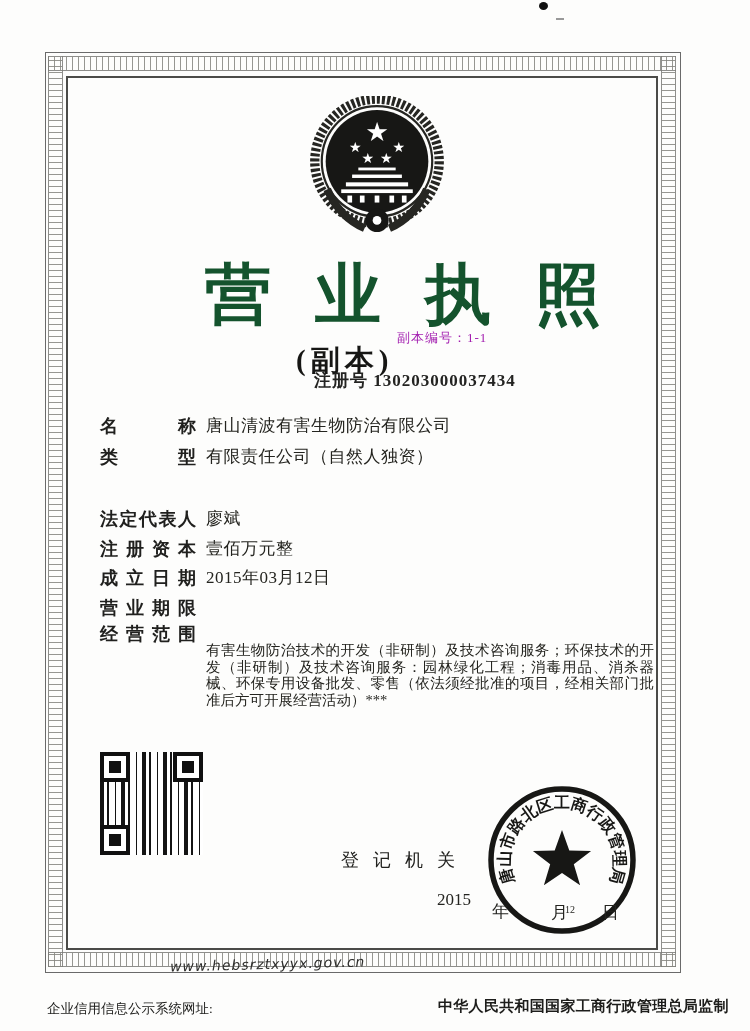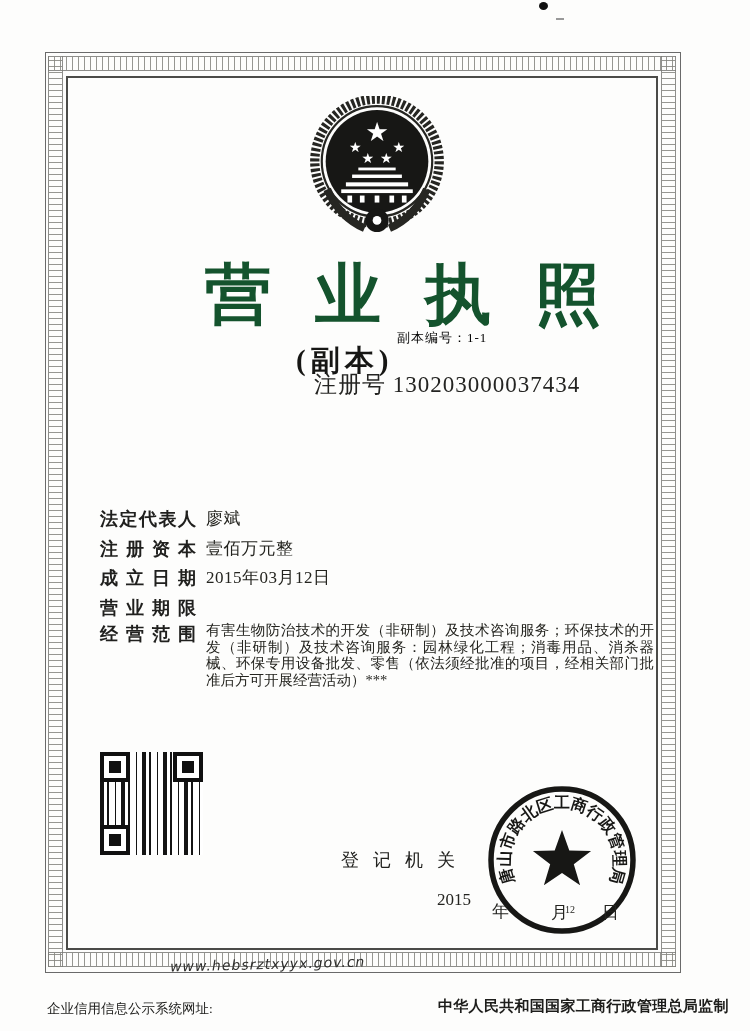--- a/index.html
+++ b/index.html
@@ -37,33 +37,33 @@
   .artifact-dot{left:539px;top:2px;width:9px;height:8px;background:#111;border-radius:50%;}
   .artifact-dash{left:556px;top:18px;width:8px;height:2px;background:#999;}
 
   
   .title{
     left:45px;top:250px;width:716px;text-align:center;
     font-family:"Liberation Sans","DejaVu Sans",sans-serif;
     font-weight:900;font-size:66px;letter-spacing:44px;text-indent:44px;
     color:#14532d;white-space:nowrap;
   }
-  .copy-no{left:397px;top:329px;font-size:13px;color:#000000;letter-spacing:1px;}
+  .copy-no{left:397px;top:329px;font-size:13px;color:#a21caf;letter-spacing:1px;}
   .copy-label{left:296px;top:341px;font-size:29px;font-weight:bold;letter-spacing:5px;color:#161614;text-align:center;}
-  .reg-no{left:314px;top:369px;font-size:23px;letter-spacing:1px;color:#242422;}
+  .reg-no{left:314px;top:369px;font-size:17px;letter-spacing:1px;color:#242422;font-weight:bold;}
 
   
   .row{position:absolute;left:100px;width:560px;display:flex;align-items:flex-start;}
   .flabel{
     display:inline-block;width:96px;flex:0 0 96px;
     font-weight:bold;font-size:18px;color:#20201e;
     text-align:justify;text-align-last:justify;text-justify:inter-character;
   }
   .fvalue{margin-left:10px;font-size:17px;color:#24241f;letter-spacing:0.5px;}
-  .fvalue.scope{font-size:14.5px;line-height:16.5px;width:448px;letter-spacing:0;text-align:justify;}
+  .fvalue.scope{font-size:14.5px;line-height:16.5px;width:448px;letter-spacing:0;text-align:justify;margin-top:20px;}
 
   
   .qr{
     left:100px;top:752px;width:103px;height:103px;background:#fff;
   }
   .qr .noise{
     position:absolute;inset:0;
     background:
       repeating-linear-gradient(90deg,#141414 0 4px,transparent 4px 7px,#141414 7px 9px,transparent 9px 15px,#141414 15px 16px,transparent 16px 21px),
       repeating-linear-gradient(0deg,#fff 0 3px,transparent 3px 7px,#fff 7px 8px,transparent 8px 14px,#fff 14px 17px,transparent 17px 23px);
@@ -130,20 +130,28 @@
     <path d="M82,60 Q74,78 58,85" fill="none" stroke="#262622" stroke-width="5"></path>
     <circle cx="50" cy="80" r="7.5" fill="#171715"></circle>
     <circle cx="50" cy="80" r="2.8" fill="#fff"></circle>
   </svg>
 
   <div class="abs title">营业执照</div>
   <div class="abs copy-no">副本编号：1-1</div>
   <div class="abs copy-label">(副本)</div>
   <div class="abs reg-no">注册号 130203000037434</div>
 
+  <div class="row" style="top:414px">
+    <span class="flabel">名称</span>
+    <span class="fvalue">唐山清波有害生物防治有限公司</span>
+  </div>
+  <div class="row" style="top:445px">
+    <span class="flabel">类型</span>
+    <span class="fvalue">有限责任公司（自然人独资）</span>
+  </div>
   <div class="row" style="top:507px">
     <span class="flabel">法定代表人</span>
     <span class="fvalue">廖斌</span>
   </div>
   <div class="row" style="top:537px">
     <span class="flabel">注册资本</span>
     <span class="fvalue">壹佰万元整</span>
   </div>
   <div class="row" style="top:566px">
     <span class="flabel">成立日期</span>

